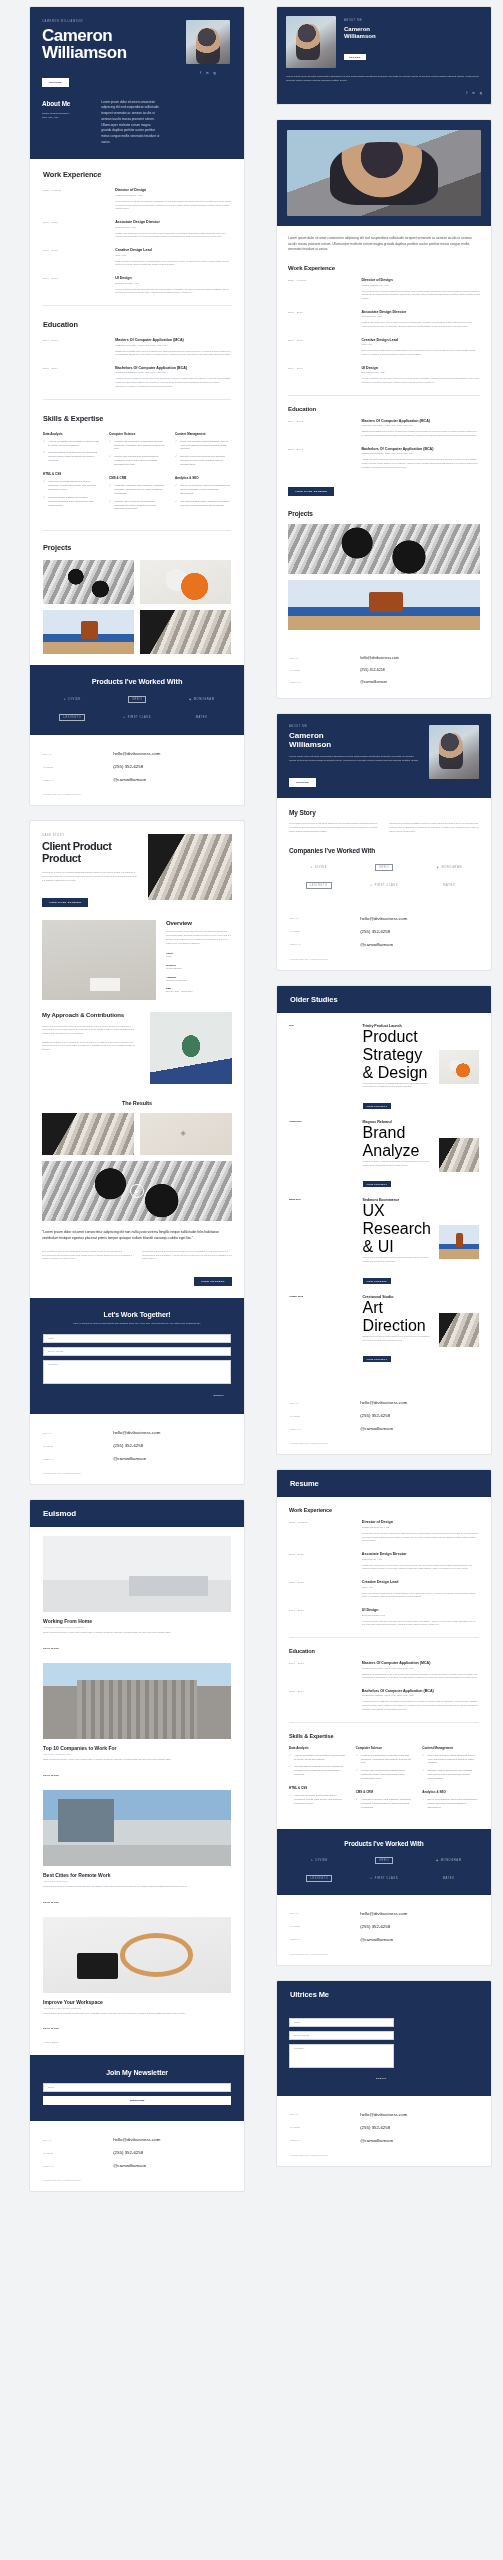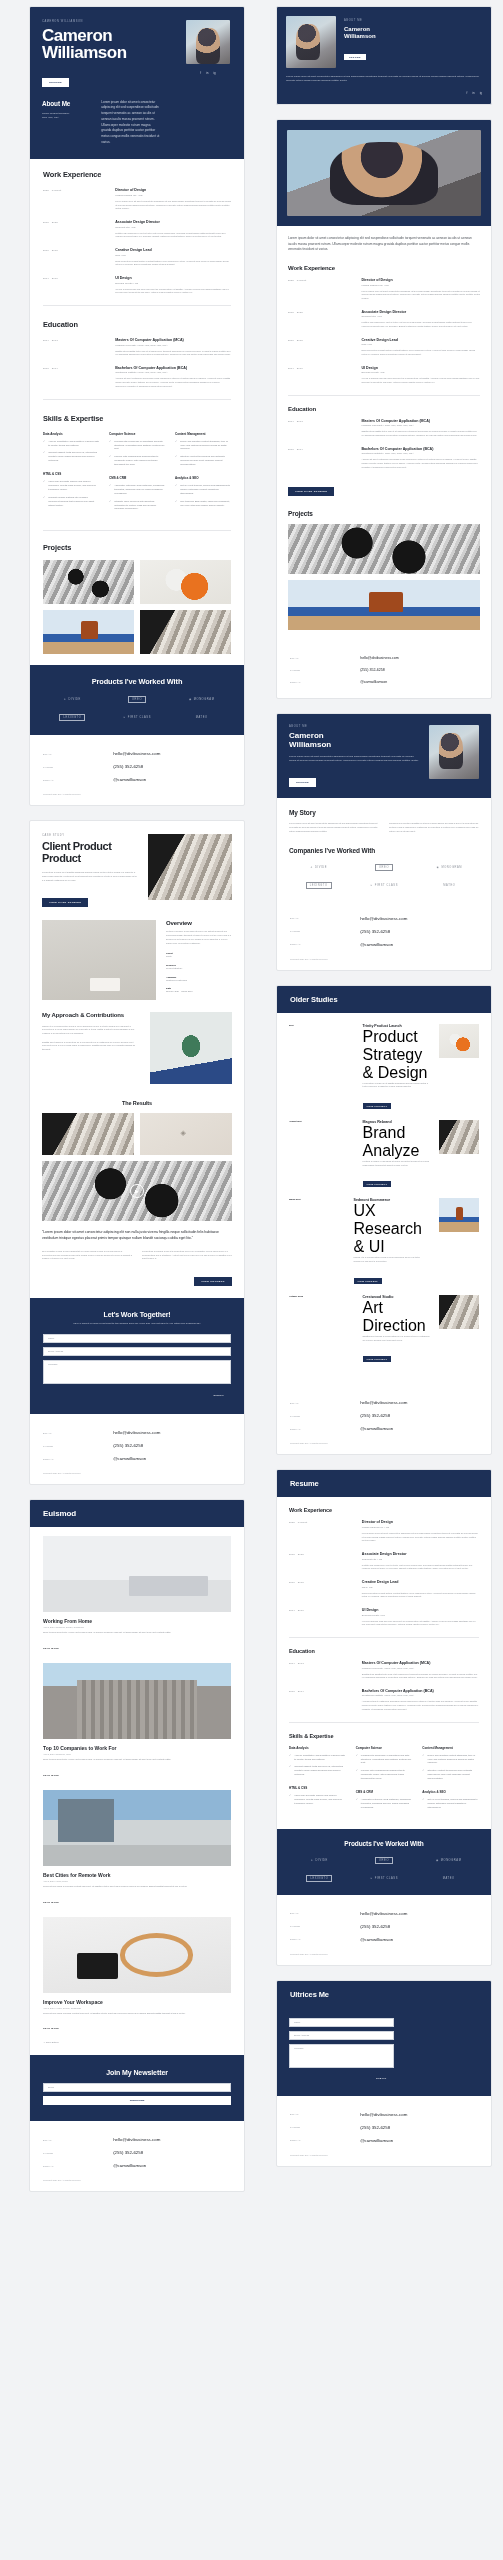--- a/index.html
+++ b/index.html
@@ -147,21 +147,21 @@
   
   .mob-hero { padding:10px; }
   .mob-photo { width:100%; height:86px; border-radius:1px;
     background:linear-gradient(160deg,#a9c6d8 0 40%, #8f8e92 40% 72%, #5d5a5c 72% 100%); position:relative; overflow:hidden; }
   .mob-photo::after { content:""; position:absolute; left:22%; top:14%; width:56%; height:74%;
     border-radius:45% 45% 25% 25%;
     background:radial-gradient(circle at 48% 24%, #322d38 0 28%, #caa07c 29% 54%, #26252e 55% 100%); }
 
   .cs-row { display:flex; gap:9px; margin-bottom:9px; }
   .cs-l { width:34%; }
-  .cs-r { flex:1; }
+  .cs-r { flex:1;align-items:center; }
 </style>
 </head>
 <body>
 
 <div class="sheet">
 <div class="col-wrap">
 
   <div class="col">
 
     <div class="page">
@@ -737,21 +737,21 @@
               <p class="micro">Pretium a congue a nisi ligula at donec dui aptent hendrerit nec nulla suspendisse tincidunt ut aliquet a nunc velit ac.</p>
               <div style="margin-top:4px"><span class="btn navy-btn" style="font-size:2.1px;padding:2px 4px">VIEW PROJECT</span></div>
                 </div>
             <div class="ph img-pen" style="width:40px;height:34px"></div>
           </div>
         </div>
         <div class="cs-row">
           <div class="cs-l">
                 <div class="micro" style="font-weight:700;color:#23262c">March 2024</div>
               </div>
-          <div class="cs-r" style="display:flex;gap:17px">
+          <div class="cs-r" style="display:flex;gap:8px">
             <div style="flex:1">
                   <h3 class="sub">Sedmont Ecommerce</h3>
               <div class="co">UX Research &amp; UI</div>
               <p class="micro">Mauris et a a condimentum purus a lorem bibendum ac dui a a tortor cursus nec nisi amet a fermentum.</p>
               <div style="margin-top:4px"><span class="btn navy-btn" style="font-size:2.1px;padding:2px 4px">VIEW PROJECT</span></div>
                 </div>
             <div class="ph img-bottle" style="width:40px;height:34px"></div>
           </div>
         </div>
         <div class="cs-row">

